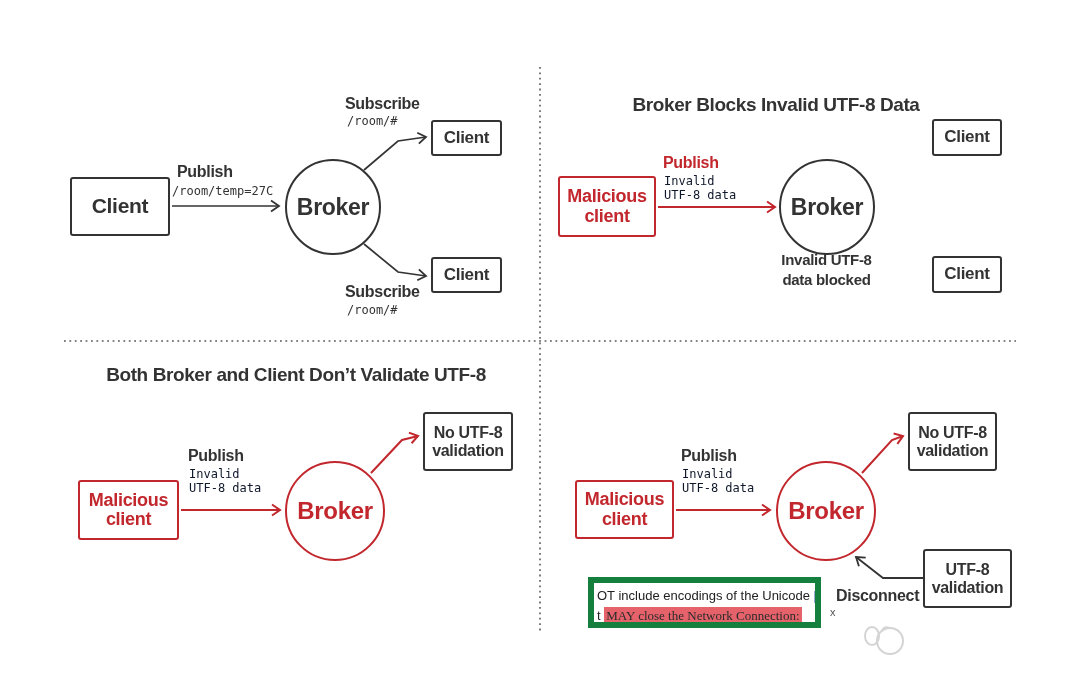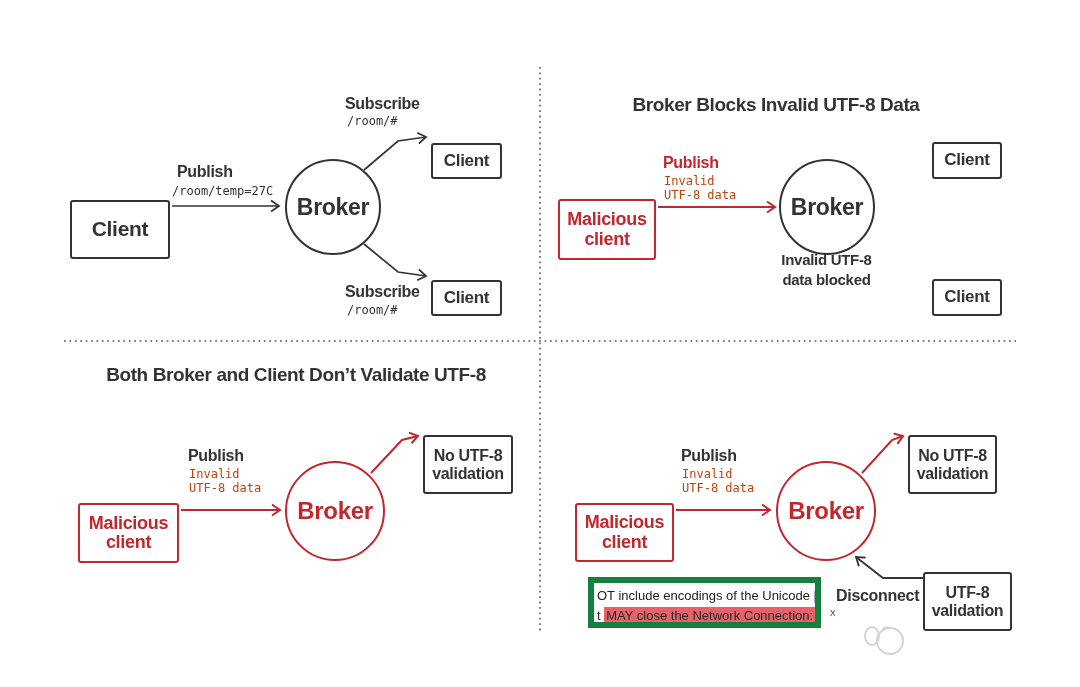--- a/index.html
+++ b/index.html
@@ -6,41 +6,40 @@
   #canvas{
     position:relative;width:1080px;height:687px;background:#ffffff;overflow:hidden;
     font-family:"Liberation Sans",sans-serif;color:#333;
   }
   svg.overlay{position:absolute;left:0;top:0;width:1080px;height:687px;}
   .box{
     position:absolute;border:2px solid #333;border-radius:3px;background:#fff;
     display:flex;flex-direction:column;align-items:center;justify-content:center;
     font-weight:bold;color:#333;text-align:center;line-height:1.08;box-sizing:border-box;
     letter-spacing:-0.3px;
-    margin-top:23px;
   }
   .box.red{border-color:#c2272d;color:#c2272d;border-width:2.5px;}
   .circle{
     position:absolute;border:2.5px solid #333;border-radius:50%;background:#fff;
     display:flex;align-items:center;justify-content:center;font-weight:bold;color:#333;
     box-sizing:border-box;letter-spacing:-0.3px;
   }
   .circle.red{border-color:#c2272d;color:#c2272d;}
   .lbl{position:absolute;font-weight:bold;color:#333;letter-spacing:-0.3px;white-space:nowrap;}
   .lbl.red{color:#c2272d;}
   .mono{position:absolute;font-family:"DejaVu Sans Mono",monospace;color:#333;white-space:nowrap;}
-  .mono.red{color:#c2410c;}
+  .mono.red{color:#0f172a;}
   .title{position:absolute;font-weight:bold;color:#333;text-align:center;font-size:19px;letter-spacing:-0.4px;white-space:nowrap;}
   .snippet{
     position:absolute;border:6px solid #15803d;background:#fff;color:#222;
     font-size:13px;line-height:20px;overflow:hidden;white-space:nowrap;
     padding:3px 0 0 3px;box-sizing:border-box;
   }
   .snippet .link{color:#5f6fc1;}
-  .snippet .hl{background:#e5626a;color:#2b2b2b;padding:1px 2px;}
+  .snippet .hl{background:#e5626a;color:#2b2b2b;padding:1px 2px;font-family:Liberation Serif, serif;}
   .watermark{
     position:absolute;display:flex;align-items:center;gap:6px;
     color:#d6d6d6;font-weight:bold;font-size:26px;letter-spacing:2px;
     font-family:"DejaVu Sans",sans-serif;text-shadow:1px 1px 0 #ffffff, -1px -1px 0 #eeeeee;
   }
 </style>
 </head>
 <body>
 
 <div id="canvas">

